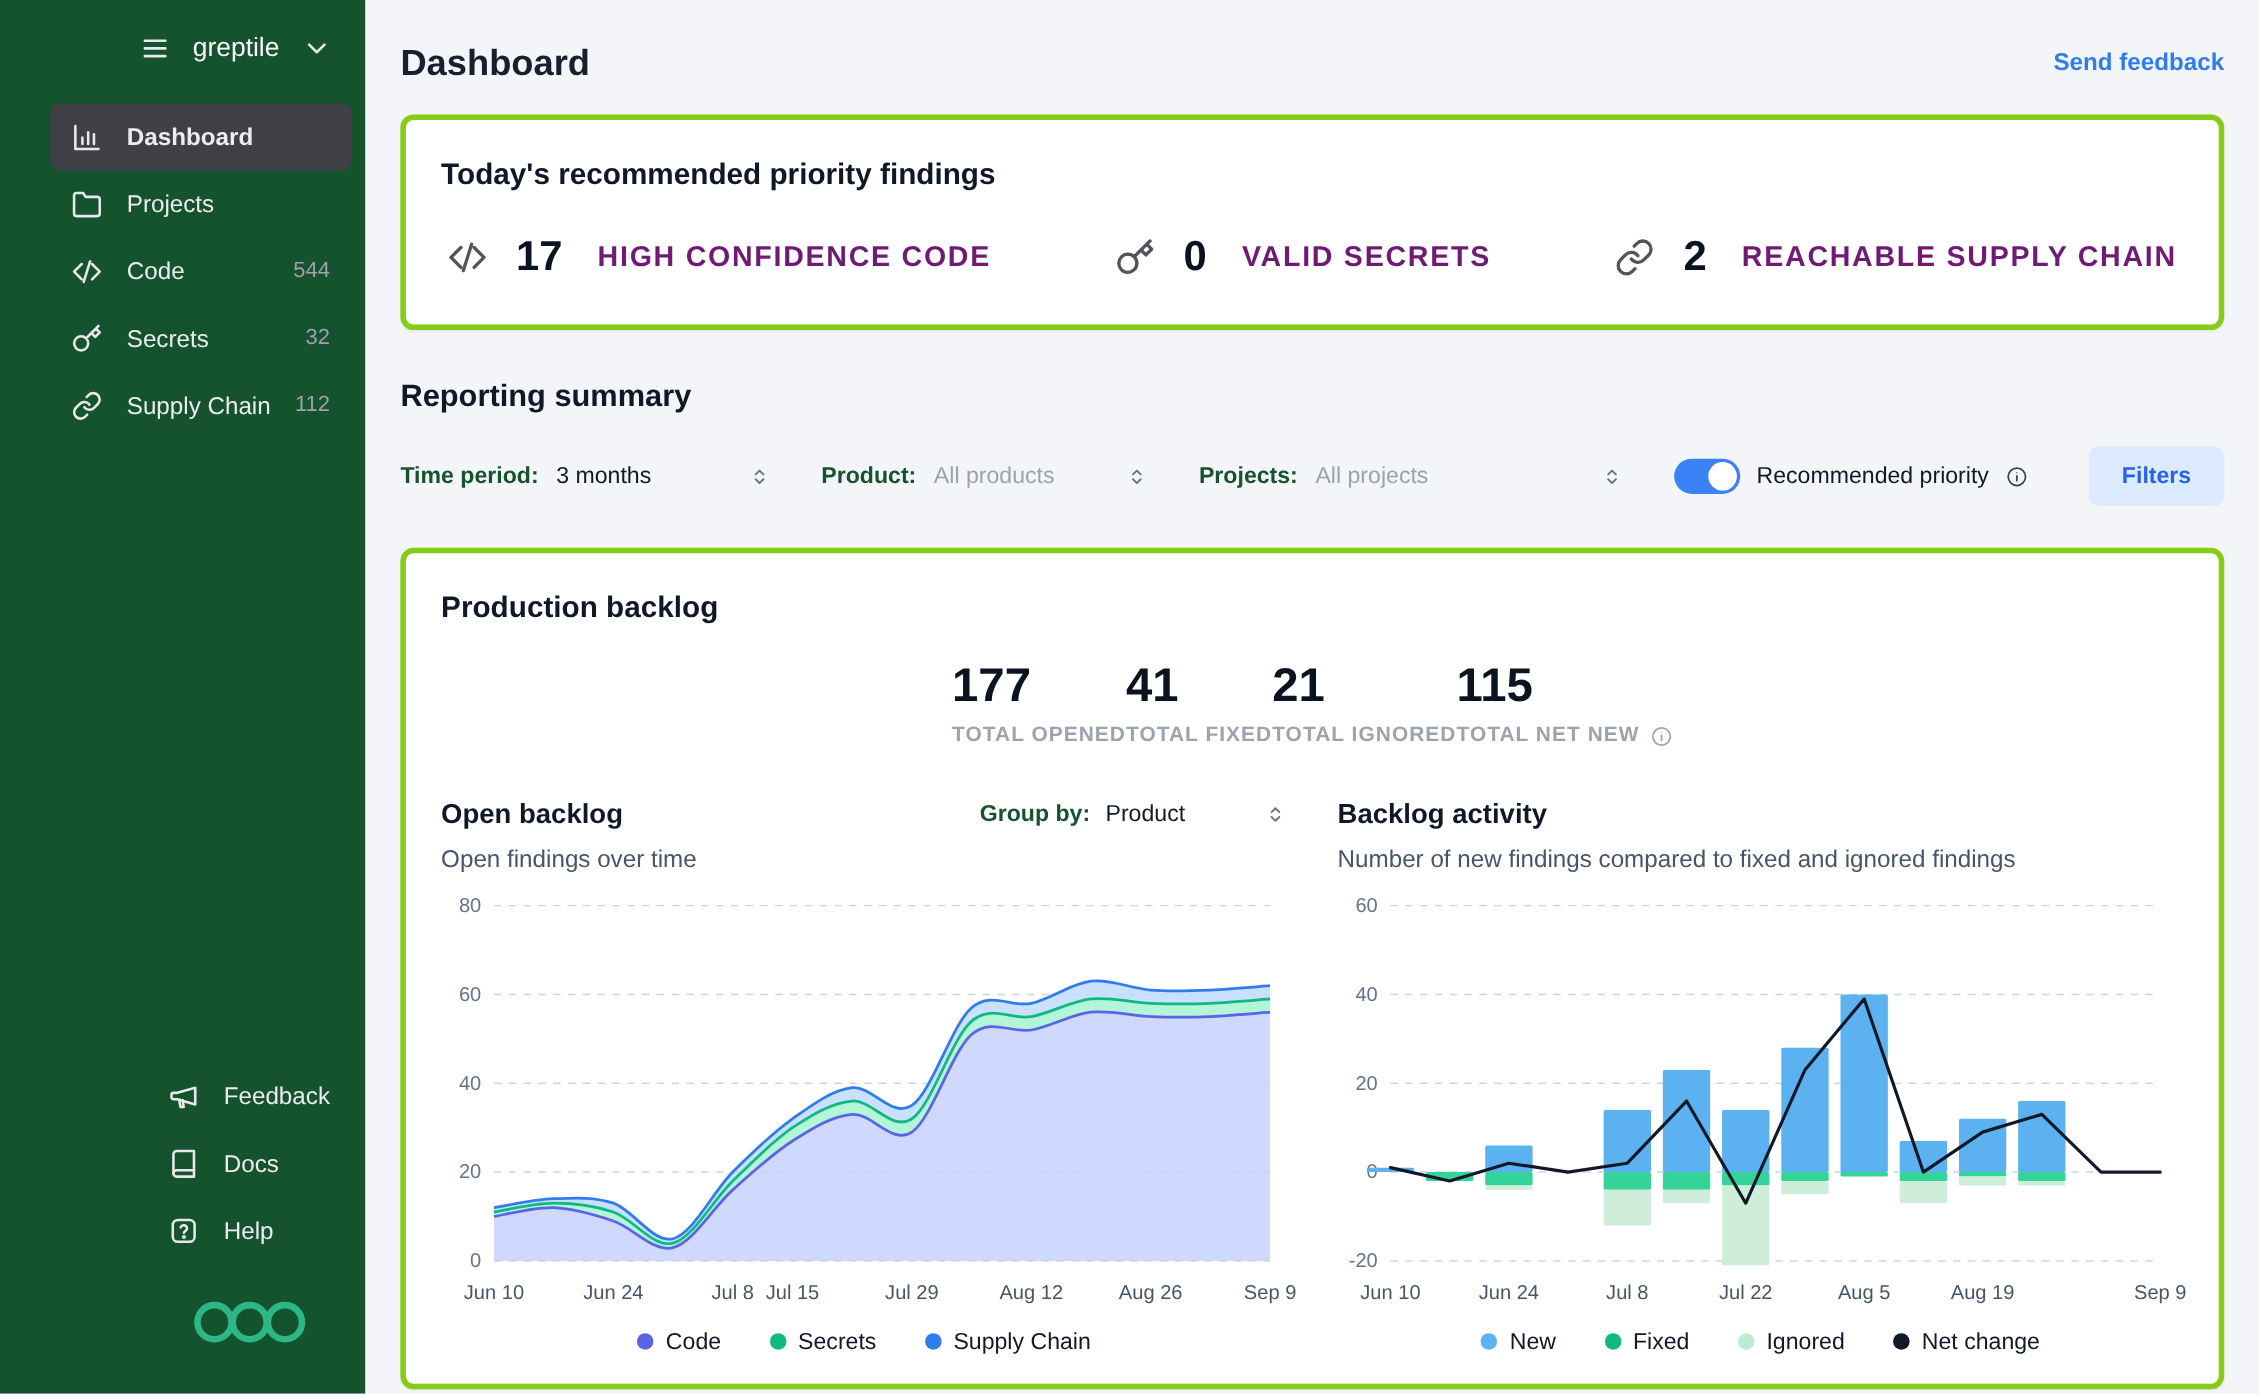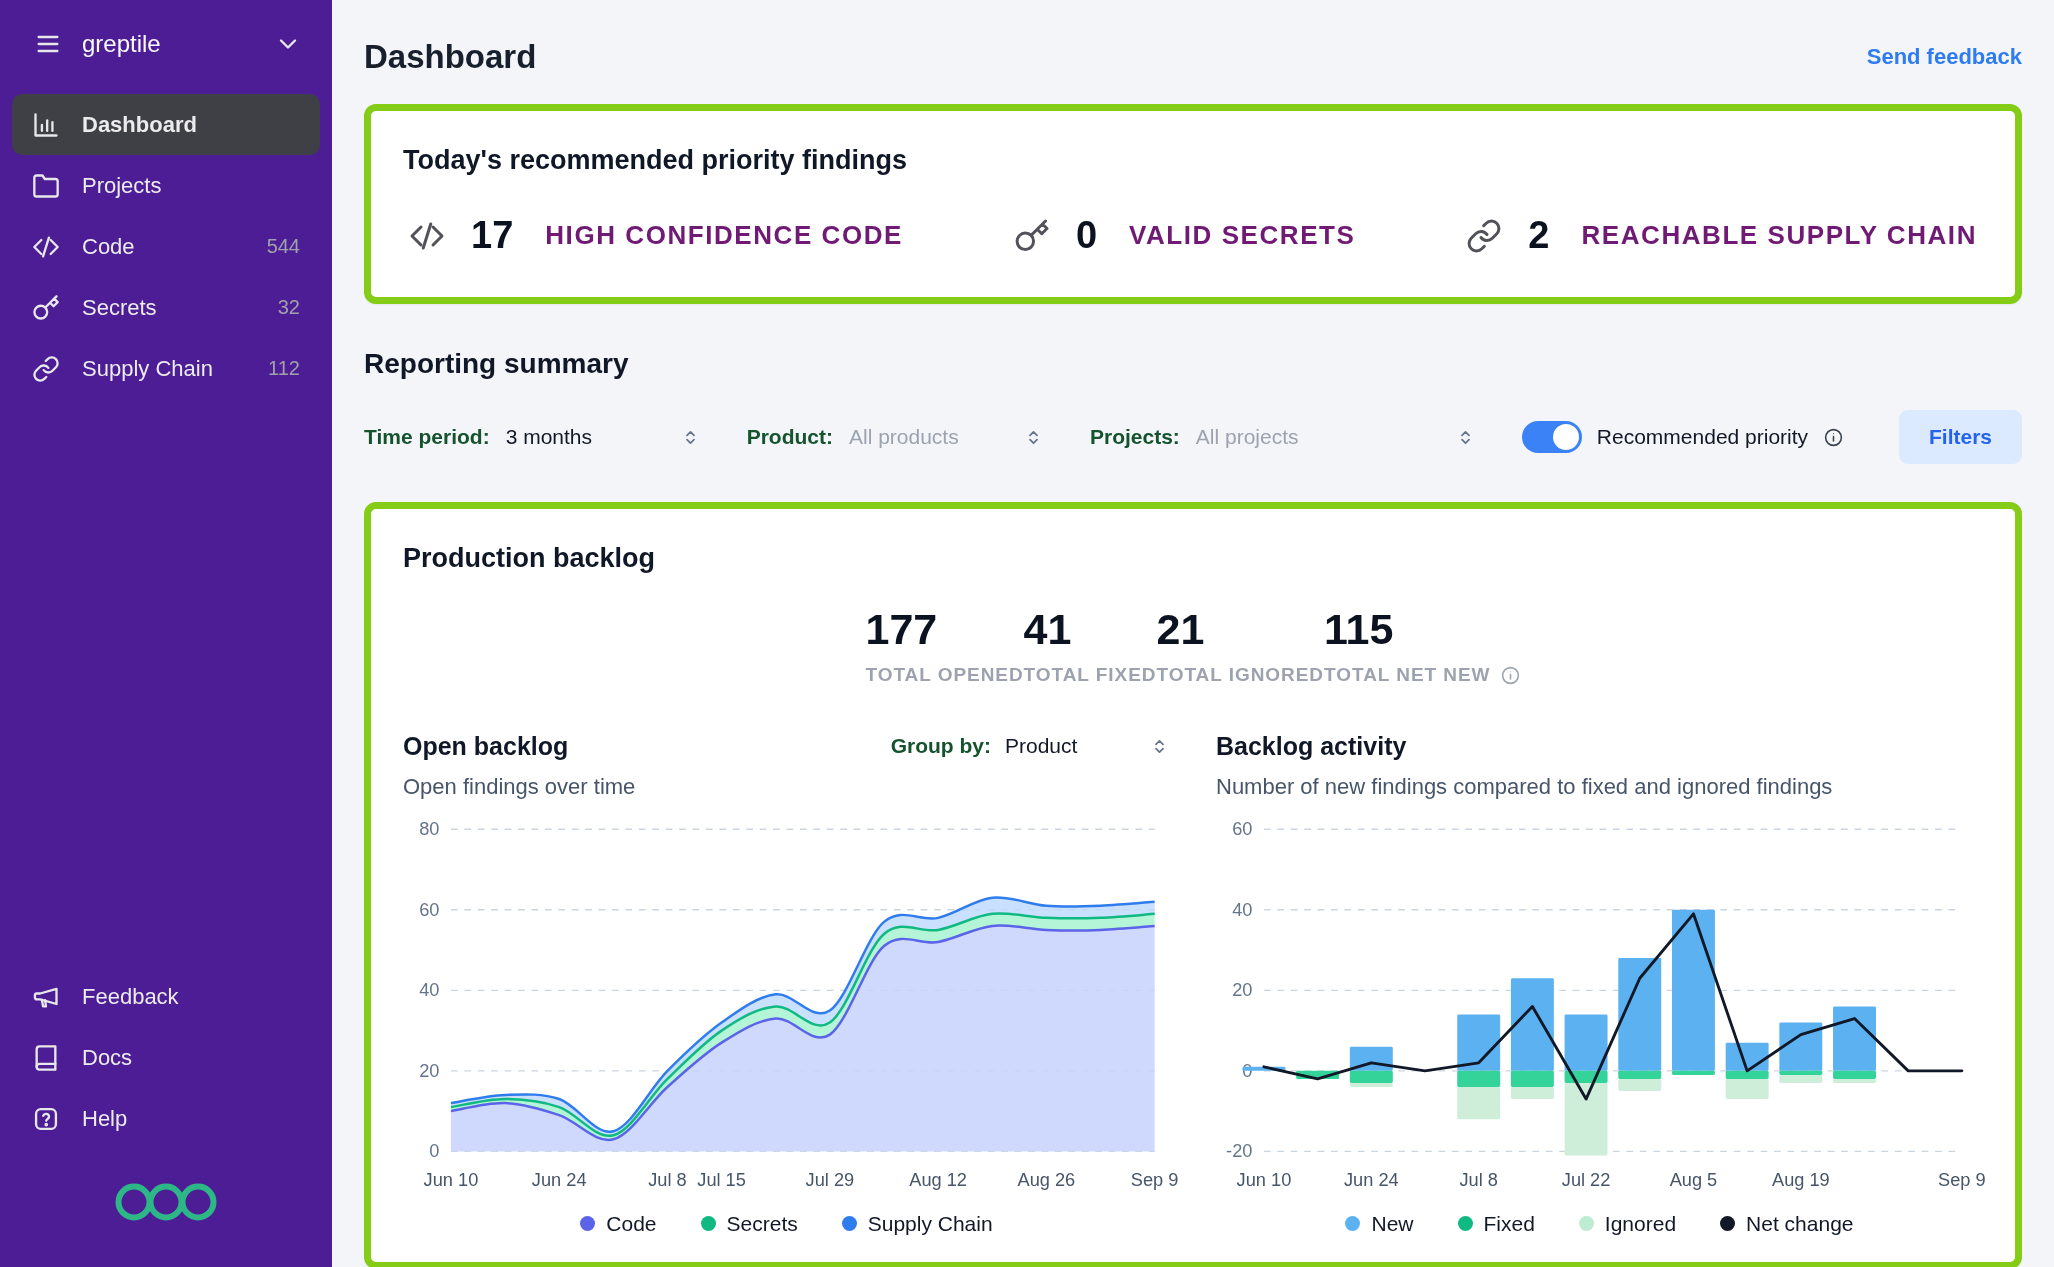--- a/index.html
+++ b/index.html
@@ -5,42 +5,42 @@
   * { box-sizing: border-box; }
   html,body { margin:0; padding:0; }
   body {
     width:2054px; height:1267px; overflow:hidden;
     background:#f3f5f8; color:#0f172a;
     font-family:"Liberation Sans", sans-serif;
   }
   .app { display:flex; width:100%; height:100%; }
 
   
-  .sidebar { flex:0 0 332px; background:#4c1d95; color:#fafafa; display:flex; flex-direction:column; }
+  .sidebar { flex:0 0 332px; background:#14532d; color:#fafafa; display:flex; flex-direction:column;align-items:flex-end; }
   .side-header { display:flex; align-items:center; gap:20px; padding:30px 30px 22px 34px; }
   .side-header .org { font-size:24px; color:#fafafa; }
   .side-header .chev { margin-left:auto; }
   .icon svg { display:block; }
   .sb-icon svg { width:28px; height:28px; stroke:#e8e8ea; fill:none; stroke-width:2; stroke-linecap:round; stroke-linejoin:round; }
   nav { padding:14px 12px 0; display:flex; flex-direction:column; }
   .side-footer { margin-top:auto; padding:0 12px; display:flex; flex-direction:column; }
   .nav-item { display:flex; align-items:center; gap:22px; height:61px; padding:0 20px; border-radius:10px; font-size:22px; color:#ececee; cursor:pointer; }
   .nav-item.active { background:#3f3f46; font-weight:700; }
   .nav-item .badge { margin-left:auto; color:#a1a1aa; font-size:20px; }
   .logo-wrap { display:flex; justify-content:center; padding:30px 0 42px; }
   .logo-wrap svg { width:112px; height:46px; }
 
   
   main { flex:1; min-width:0; display:flex; flex-direction:column; }
   .page-header { display:flex; align-items:center; justify-content:space-between; padding:38px 32px 28px; }
   .page-header h1 { margin:0; font-size:33px; font-weight:700; color:#18202e; }
   .send-feedback { color:#2e7cf0; font-weight:700; font-size:22px; text-decoration:none; cursor:pointer; }
 
   .content { padding:0 32px 24px; display:flex; flex-direction:column; }
-  .card { background:#ffffff; border:7px solid #84cc16; border-radius:12px; box-shadow:0 1px 2px rgba(15,23,42,.05); }
+  .card { background:#ffffff; border:5px solid #84cc16; border-radius:12px; box-shadow:0 1px 2px rgba(15,23,42,.05); }
   .card h2 { margin:0; font-size:27px; font-weight:700; color:#101828; }
 
   .priority-card { padding:34px 32px 40px; }
   .pstats { display:flex; justify-content:space-between; align-items:center; margin-top:38px; padding:0 6px; }
   .pstat { display:flex; align-items:center; gap:26px; }
   .pstat .picon svg { width:36px; height:36px; stroke:#52525b; fill:none; stroke-width:2; stroke-linecap:round; stroke-linejoin:round; }
   .pstat .pnum { font-size:38px; font-weight:700; color:#0b1220; }
   .pstat .plabel { font-size:26px; font-weight:700; color:#701a75; letter-spacing:.06em; margin-left:6px; }
 
   .section-title { font-size:28px; font-weight:700; margin:44px 0 0; color:#101828; }

